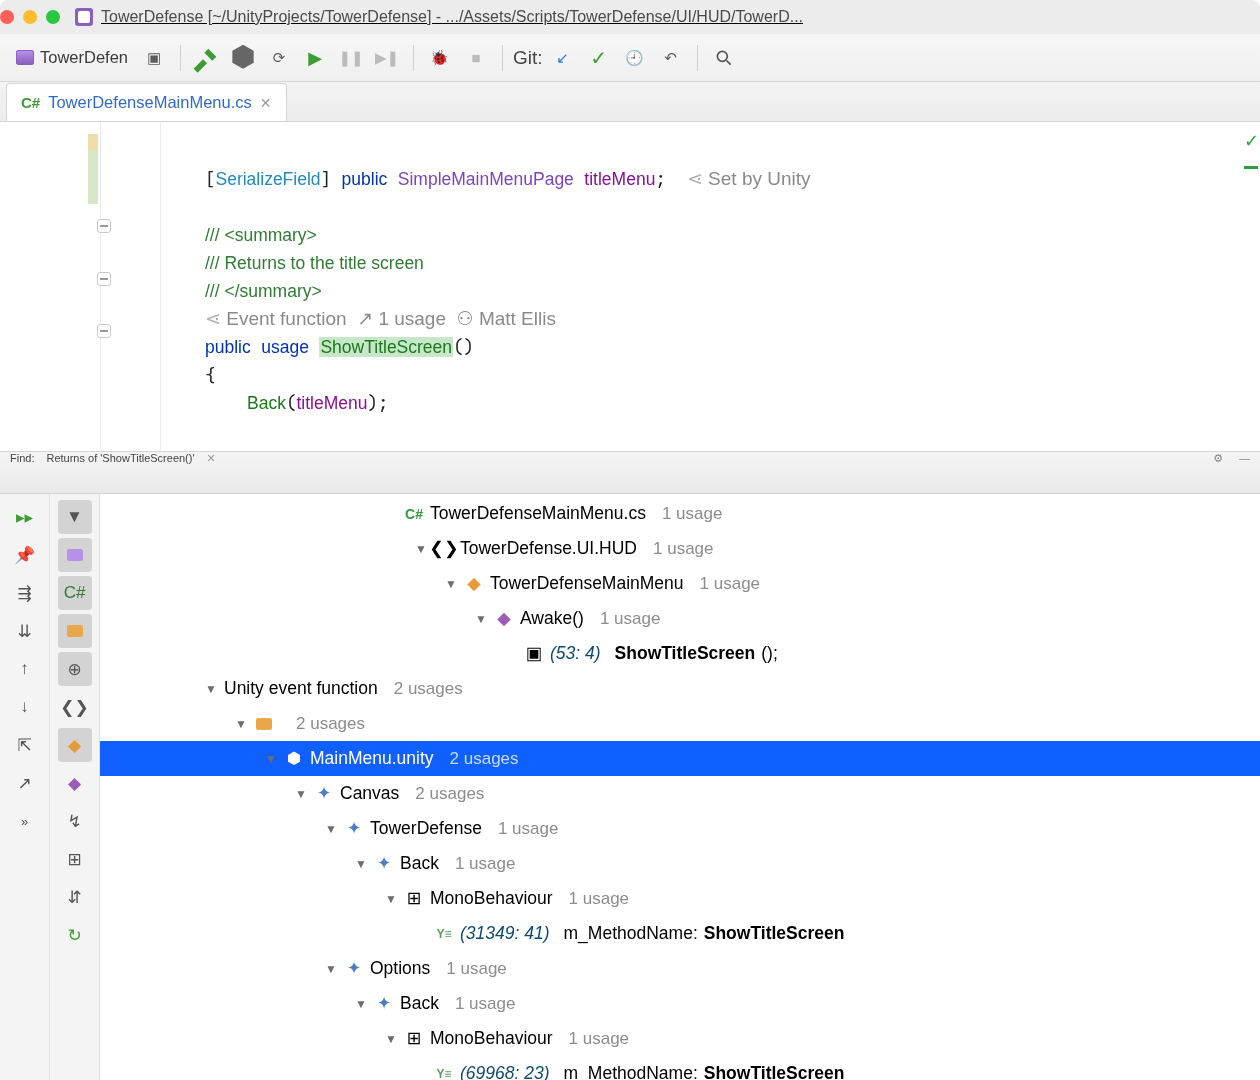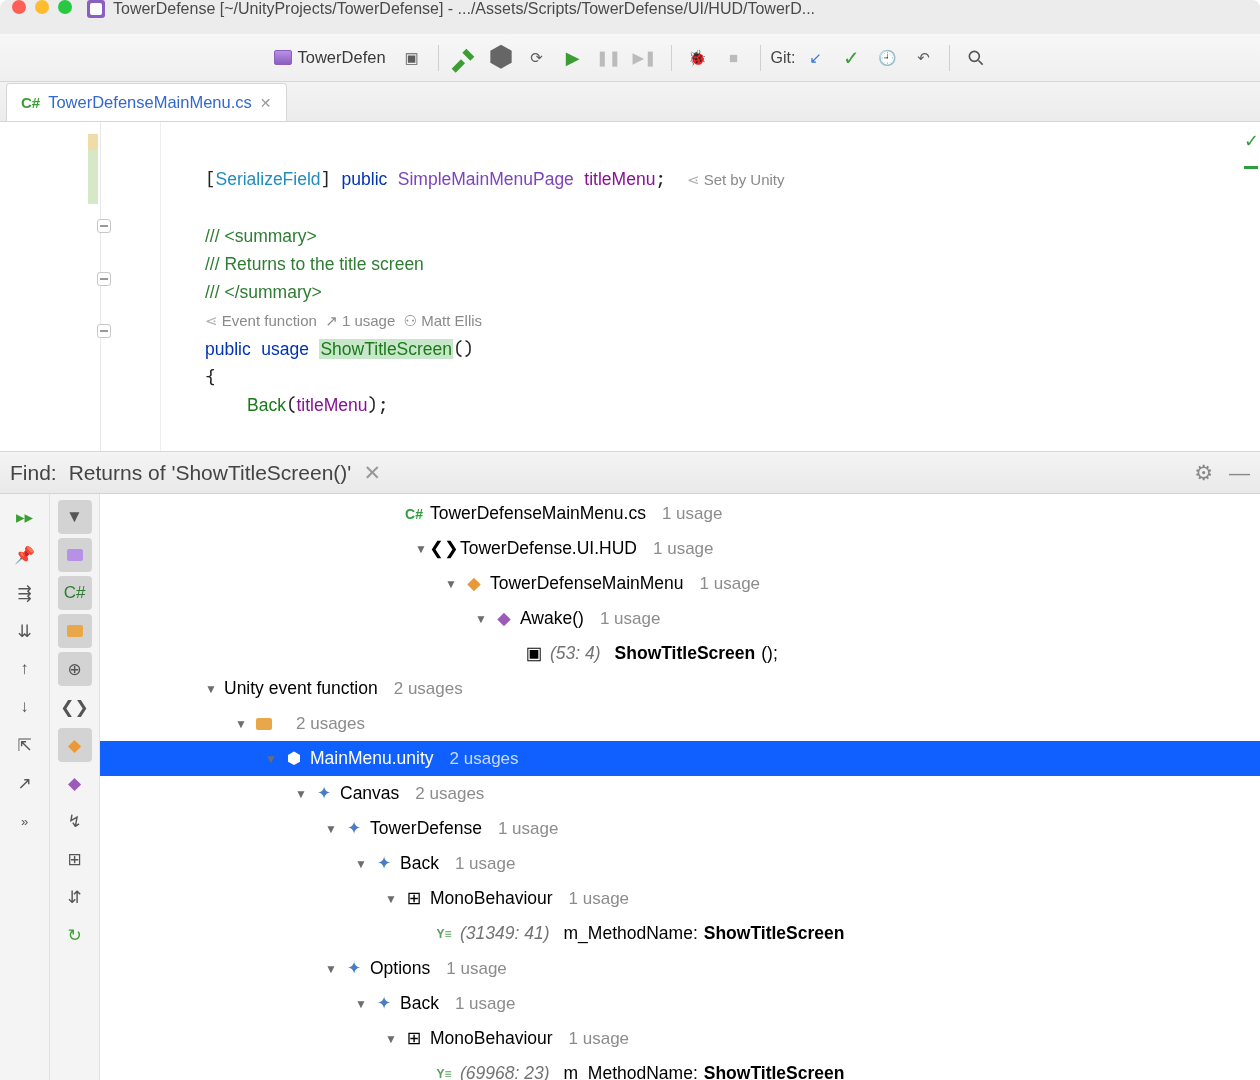--- a/index.html
+++ b/index.html
@@ -1,69 +1,69 @@
 <!DOCTYPE html>
 <html><head>
 <meta charset="utf-8">
 <style>
 * { box-sizing: border-box; margin: 0; padding: 0; font-family: -apple-system, BlinkMacSystemFont, "Segoe UI", sans-serif; }
 body { width: 1260px; height: 1080px; background: #fff; overflow: hidden; font-size: 15px; }
-.titlebar { height: 34px; background: #ececec; display: flex; align-items: flex-start; padding: 0 12px; border-top-left-radius: 8px; border-top-right-radius: 8px; }
+.titlebar { height: 34px; background: #ececec; display: flex; align-items: center; padding: 0 0; border-top-left-radius: 8px; border-top-right-radius: 8px; text-decoration: underline; }
 .traffic { width: 14px; height: 14px; border-radius: 50%; margin-right: 9px; }
 .tr-red { background: #ff5f57; } .tr-yellow { background: #febc2e; } .tr-green { background: #28c840; }
 .titlebar .appicon { width: 18px; height: 18px; margin: 0 8px 0 6px; background: #8a5fbf; border-radius: 3px; position: relative; }
 .titlebar .appicon::after { content: ""; position: absolute; left:3px; top:3px; width:12px; height:12px; background:#fff; border-radius:2px;}
 .titlebar .ttl { color: #4a4a4a; font-size: 16px; white-space: nowrap; overflow: hidden; }
 
-.toolbar { height: 48px; background: linear-gradient(#f7f7f7,#efefef); border-bottom:1px solid #d6d6d6; display:flex; align-items:center; padding:0 10px; gap:4px;justify-content:center; }
+.toolbar { height: 48px; background: linear-gradient(#f7f7f7,#efefef); border-bottom:1px solid #d6d6d6; display:flex; align-items:center; padding:0 10px; gap:4px; }
 .btn { display:inline-flex; align-items:center; justify-content:center; min-width:32px; height:32px; border-radius:4px; color:#5d5d5d; cursor:pointer; }
 .nav-proj { display:flex; align-items:center; gap:6px; font-size:16.5px; color:#3a3a3a; padding:0 6px;}
 .nav-proj .pf { width:18px; height:15px; background: linear-gradient(#b791e8,#8a5fbf); border:1px solid #8a5fbf; border-radius:2px; position:relative;}
 .unity-attach { height:34px; background:#fff; border:1px solid #ccc; border-radius:5px; display:flex; align-items:center; padding:0 12px; gap:8px; color:#333; font-size:16px;}
 .unity-attach .ddl { width:0; height:0; border-left:5px solid transparent; border-right:5px solid transparent; border-top:7px solid #666; margin-left:6px;}
 .sep { width:1px; height:26px; background:#d0d0d0; margin:0 6px;}
-.git-lbl { color:#444; font-size:16px; }
+.git-lbl { color:#444; font-size:19px; }
 
 .tabbar { height:40px; background: linear-gradient(#f3f3f3,#ececec); border-bottom:1px solid #d6d6d6; display:flex; align-items:flex-end; padding-left:6px;}
 .tab { height:38px; background:#fff; border:1px solid #d6d6d6; border-bottom:none; border-radius:4px 4px 0 0; padding:0 14px; display:flex; align-items:center; gap:8px; font-size:16.5px; color:#3268d2;}
 .tab .cs { color:#3c9d33; font-weight:600; font-size:15px;}
 .tab .x { color:#999; font-size:14px;}
 
 .editor-wrap { display:flex; height:330px; position:relative; border-bottom:1px solid #d6d6d6;}
 .gutter { width:100px; background:#fff; position:relative;}
 .gutter-bar { position:absolute; left:88px; top:12px; width:10px; height:70px; background:#d7e8c8;}
 .gutter-bar2 { position:absolute; left:88px; top:12px; width:10px; height:16px; background:#f0dca6;}
 .gutter-line { position:absolute; left:100px; top:0; width:1px; height:100%; background:#e8e8e8;}
 .gutter-line2 { position:absolute; left:160px; top:0; width:1px; height:100%; background:#eee;}
 .fold { position:absolute; width:14px; height:14px; border:1px solid #c8c8c8; border-radius:3px; background:#fff; left:97px;}
 .fold::after{content:"";position:absolute;left:2px;right:2px;top:5px;height:2px;background:#999;}
 .fold1{top:97px;} .fold2{top:150px;} .fold3{top:202px;}
 .code { flex:1; font-family: "JetBrains Mono",Menlo,monospace; font-size:17.5px; padding:15px 0 0 105px; line-height:28px; white-space:pre; color:#222;}
 .k-attr{color:#218bbf;} .k-kw{color:#0033b3;} .k-type{color:#7c43bd;} .k-field{color:#871094;} .k-comment{color:#2e7d32;} .k-method{color:#1a7a1a;} .k-hl{background:#c8e6c9; color:#1a7a1a; padding:0 1px;}
-.inlays { color:#8a8a8a; font-size:15px;}
+.inlays { color:#8a8a8a; font-size:19px;}
 .inlays .ic{color:#b0b0b0;}
 .err-strip { position:absolute; right:2px; top:8px; width:14px; }
 .err-check { color:#2e9e3e; font-size:18px; text-align:right;}
 .err-g { width:14px; height:3px; background:#2e9e3e; margin-top:14px;}
 
-.find-head { height:42px; background: linear-gradient(#f4f4f4,#e9e9e9); border-bottom:1px solid #d3d3d3; display:flex; align-items:center; padding:0 10px; gap:12px; font-size:21px; color:#444;}
+.find-head { height:42px; background: linear-gradient(#f4f4f4,#e9e9e9); border-bottom:1px solid #d3d3d3; display:flex; align-items:flex-start; padding:0 10px; gap:12px; font-size:11px; color:#444;}
 .find-head .right { margin-left:auto; display:flex; gap:16px; color:#888;}
 
 .panel { display:flex; height: calc(1080px - 34px - 48px - 40px - 330px - 42px); }
 .side1 { width:50px; background:#f4f4f4; border-right:1px solid #e1e1e1; display:flex; flex-direction:column; align-items:center; padding-top:6px; gap:4px;}
 .side2 { width:50px; background:#f4f4f4; border-right:1px solid #e1e1e1; display:flex; flex-direction:column; align-items:center; padding-top:6px; gap:4px;}
 .sbtn { width:34px; height:34px; border-radius:4px; display:flex; align-items:center; justify-content:center; font-size:17px; color:#555; cursor:pointer;}
 .sbtn.active { background:#d3d3d3;}
 
 .tree { flex:1; overflow:auto; font-size:17.5px; padding-top:2px;}
 .row { display:flex; align-items:center; height:35px; padding-left:8px; gap:6px; white-space:nowrap;}
 .row .indent { display:inline-block; }
 .row .arr { width:14px; text-align:center; color:#6d6d6d; font-size:12px;}
 .row .usage { color:#8c8c8c; margin-left:10px; font-size:17px;}
-.row .loc { color:#737373; font-style:italic; margin-right:8px;}
+.row .loc { color:#0c4a6e; font-style:italic; margin-right:8px;}
 .row.selected { background:#1060ff; color:#fff;}
 .row.selected .usage { color:#c8daff;}
 .row .icn { width:20px; height:20px; display:inline-flex; align-items:center; justify-content:center;}
 .bold { font-weight:700;}
 </style>
 </head>
 <body>
 
 <div class="titlebar">
   <div class="traffic tr-red"></div>

